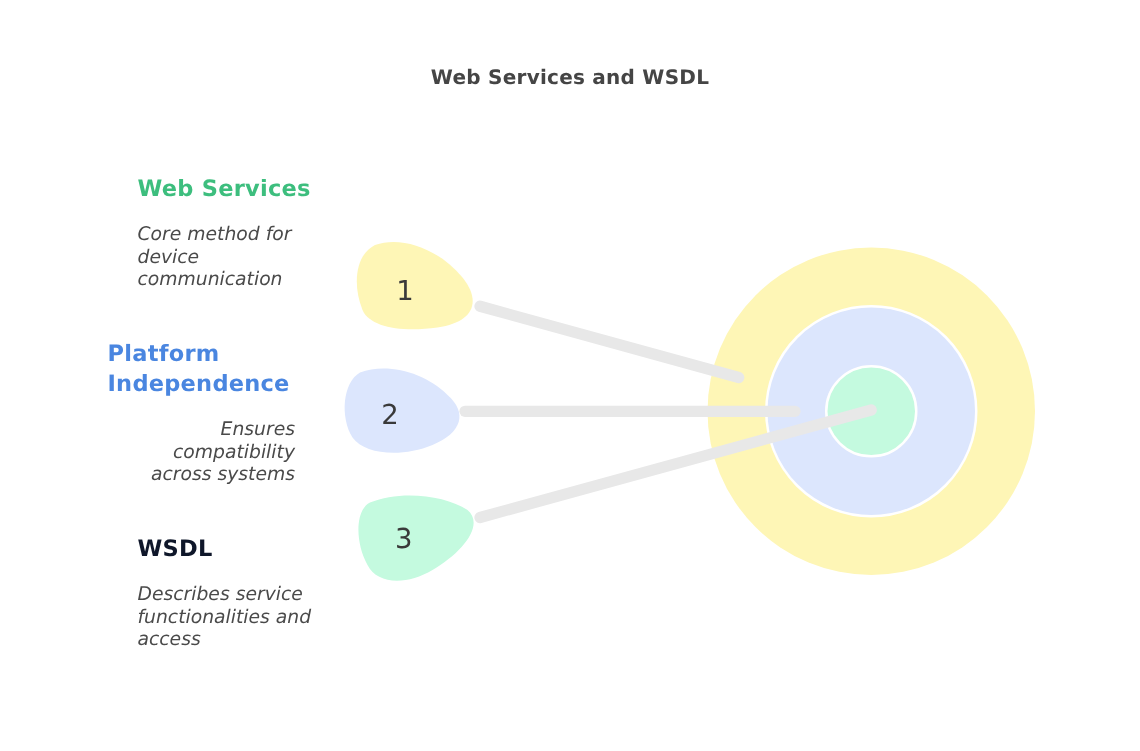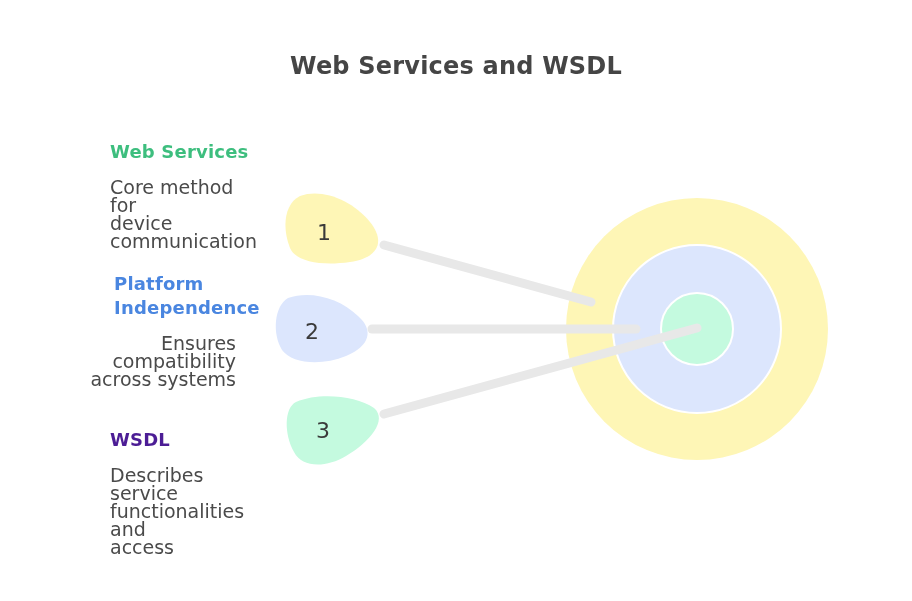--- a/index.html
+++ b/index.html
@@ -13,44 +13,45 @@
       position: relative;
       overflow: hidden;
       font-family: "DejaVu Sans", sans-serif;
     }
     .title {
       position: absolute;
       left: 0;
       width: 912px;
       top: 52px;
       text-align: center;
-      font-size: 24px;
+      font-size: 16px;
       font-weight: bold;
       color: #454545;
       letter-spacing: 0.2px;
     }
     svg.diagram {
       position: absolute;
       left: 0;
       top: 0;
     }
     .item-title {
       position: absolute;
       font-size: 18px;
       font-weight: bold;
       line-height: 24px;
       letter-spacing: 0.2px;
     }
     .item-desc {
       position: absolute;
-      font-size: 19px;
+      font-size: 15px;
       line-height: 18px;
       color: #4a4a4a;
       width: 150px;
       white-space: pre-line;
+      font-style: italic;
     }
     .badge-num {
       font-family: "DejaVu Sans", sans-serif;
       font-size: 22px;
       fill: #3a3a3a;
     }
   </style>
 </head>
 <body>
 
@@ -84,22 +85,22 @@
     <path d="M 296 402 C 320 392, 356 396, 374 408 C 388 420, 370 442, 346 456 C 326 468, 302 468, 294 452 C 284 434, 284 408, 296 402 Z" fill="#C4FADF"></path>
     <text class="badge-num" x="323" y="438" text-anchor="middle">3</text>
   </g>
 </svg>
 
 <div class="item-title" style="left:110px; top:140px; color:#3DBE7E;text-align:center;">Web Services</div>
 <div class="item-desc" style="left:110px; top:178px;">Core method for
 device
 communication</div>
 
-<div class="item-title" style="left:86px; top:272px; color:#4A86E0; white-space:pre-line;margin-left:28px;">Platform
+<div class="item-title" style="left:86px; top:272px; color:#4A86E0; white-space:pre-line;">Platform
 Independence</div>
 <div class="item-desc" style="left:86px; top:334px;text-align:right;">Ensures
 compatibility
 across systems</div>
 
-<div class="item-title" style="left:110px; top:428px; color:#4c1d95;">WSDL</div>
+<div class="item-title" style="left:110px; top:428px; color:#0f172a;">WSDL</div>
 <div class="item-desc" style="left:110px; top:466px;">Describes service
 functionalities and
 access</div>
 
 </body></html>

